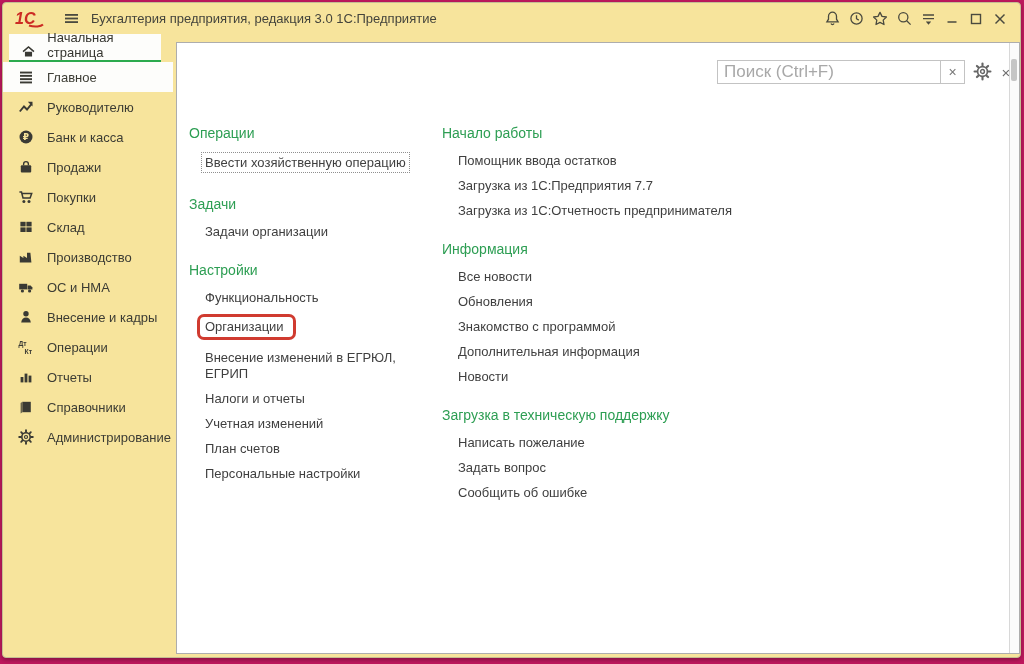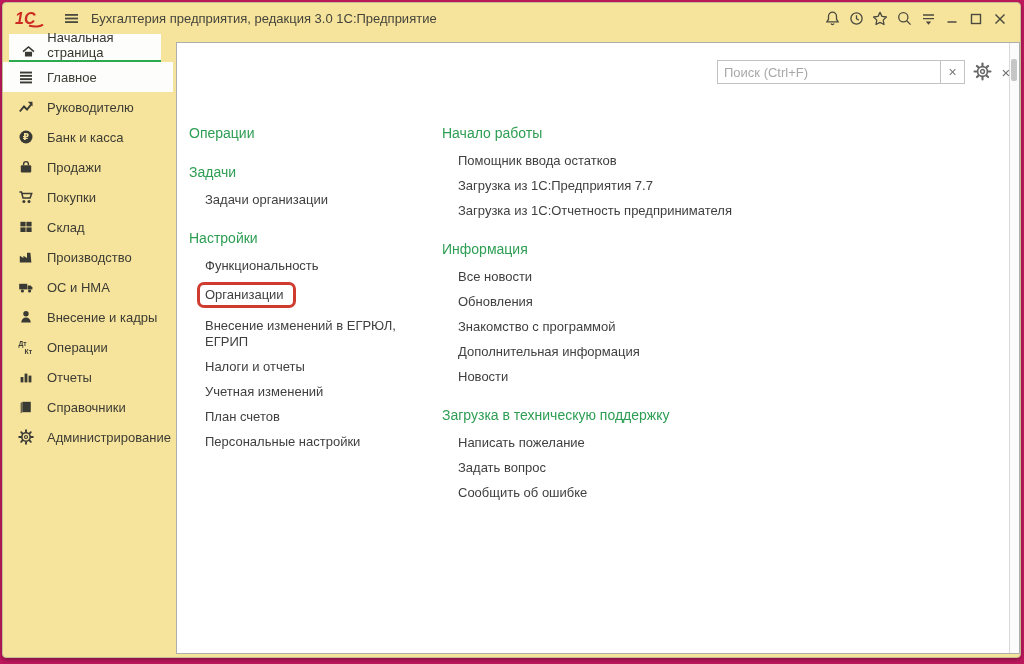--- a/index.html
+++ b/index.html
@@ -54,21 +54,21 @@
   }
   .vthumb{
     position:absolute;top:16px;left:1px;width:6px;height:22px;
     background:#c6c6c6;border-radius:2px;cursor:pointer;
   }
   .search-wrap{
     position:absolute;top:17px;right:54px;width:248px;height:24px;
     border:1px solid #c3c3c3;background:#fff;display:flex;box-sizing:border-box;
   }
   .search-wrap input{
-    flex:1;border:none;outline:none;padding:0 6px;font-size:13px;
+    flex:1;border:none;outline:none;padding:0 6px;font-size:17px;
     font-family:inherit;color:#333;min-width:0;
   }
   .search-wrap input::placeholder{color:#a8a8a8;}
   .search-clear{
     width:23px;border-left:1px solid #c3c3c3;display:flex;align-items:center;
     justify-content:center;color:#777;font-size:14px;cursor:pointer;background:#fff;
   }
   .panel-gear{position:absolute;top:19px;right:26px;width:20px;height:20px;cursor:pointer;}
   .panel-close{
     position:absolute;top:19px;right:4px;width:18px;height:20px;
@@ -344,20 +344,21 @@
                 <line x1="13.5" y1="3.5" x2="12.2" y2="4.8"></line>
                   <line x1="3.5" y1="13.5" x2="4.8" y2="12.2"></line>
               </g>
             </svg>
           </span>
           <span class="panel-close">×</span>
 
           <div class="col col-left">
               <div class="section">
                 <div class="sec-title">Операции</div>
+                <div class="item-row row-tight-f"><span class="item-link focused">Ввести хозяйственную операцию</span></div>
               </div>
               <div class="section">
                 <div class="sec-title">Задачи</div>
                 <div class="item-row"><span class="item-link">Задачи организации</span></div>
               </div>
               <div class="section">
                 <div class="sec-title">Настройки</div>
                 <div class="item-row"><span class="item-link">Функциональность</span></div>
                 <div class="item-row"><span class="item-link annotated">Организации</span></div>
                 <div class="item-row"><span class="item-link">Внесение изменений в ЕГРЮЛ, ЕГРИП</span></div>

